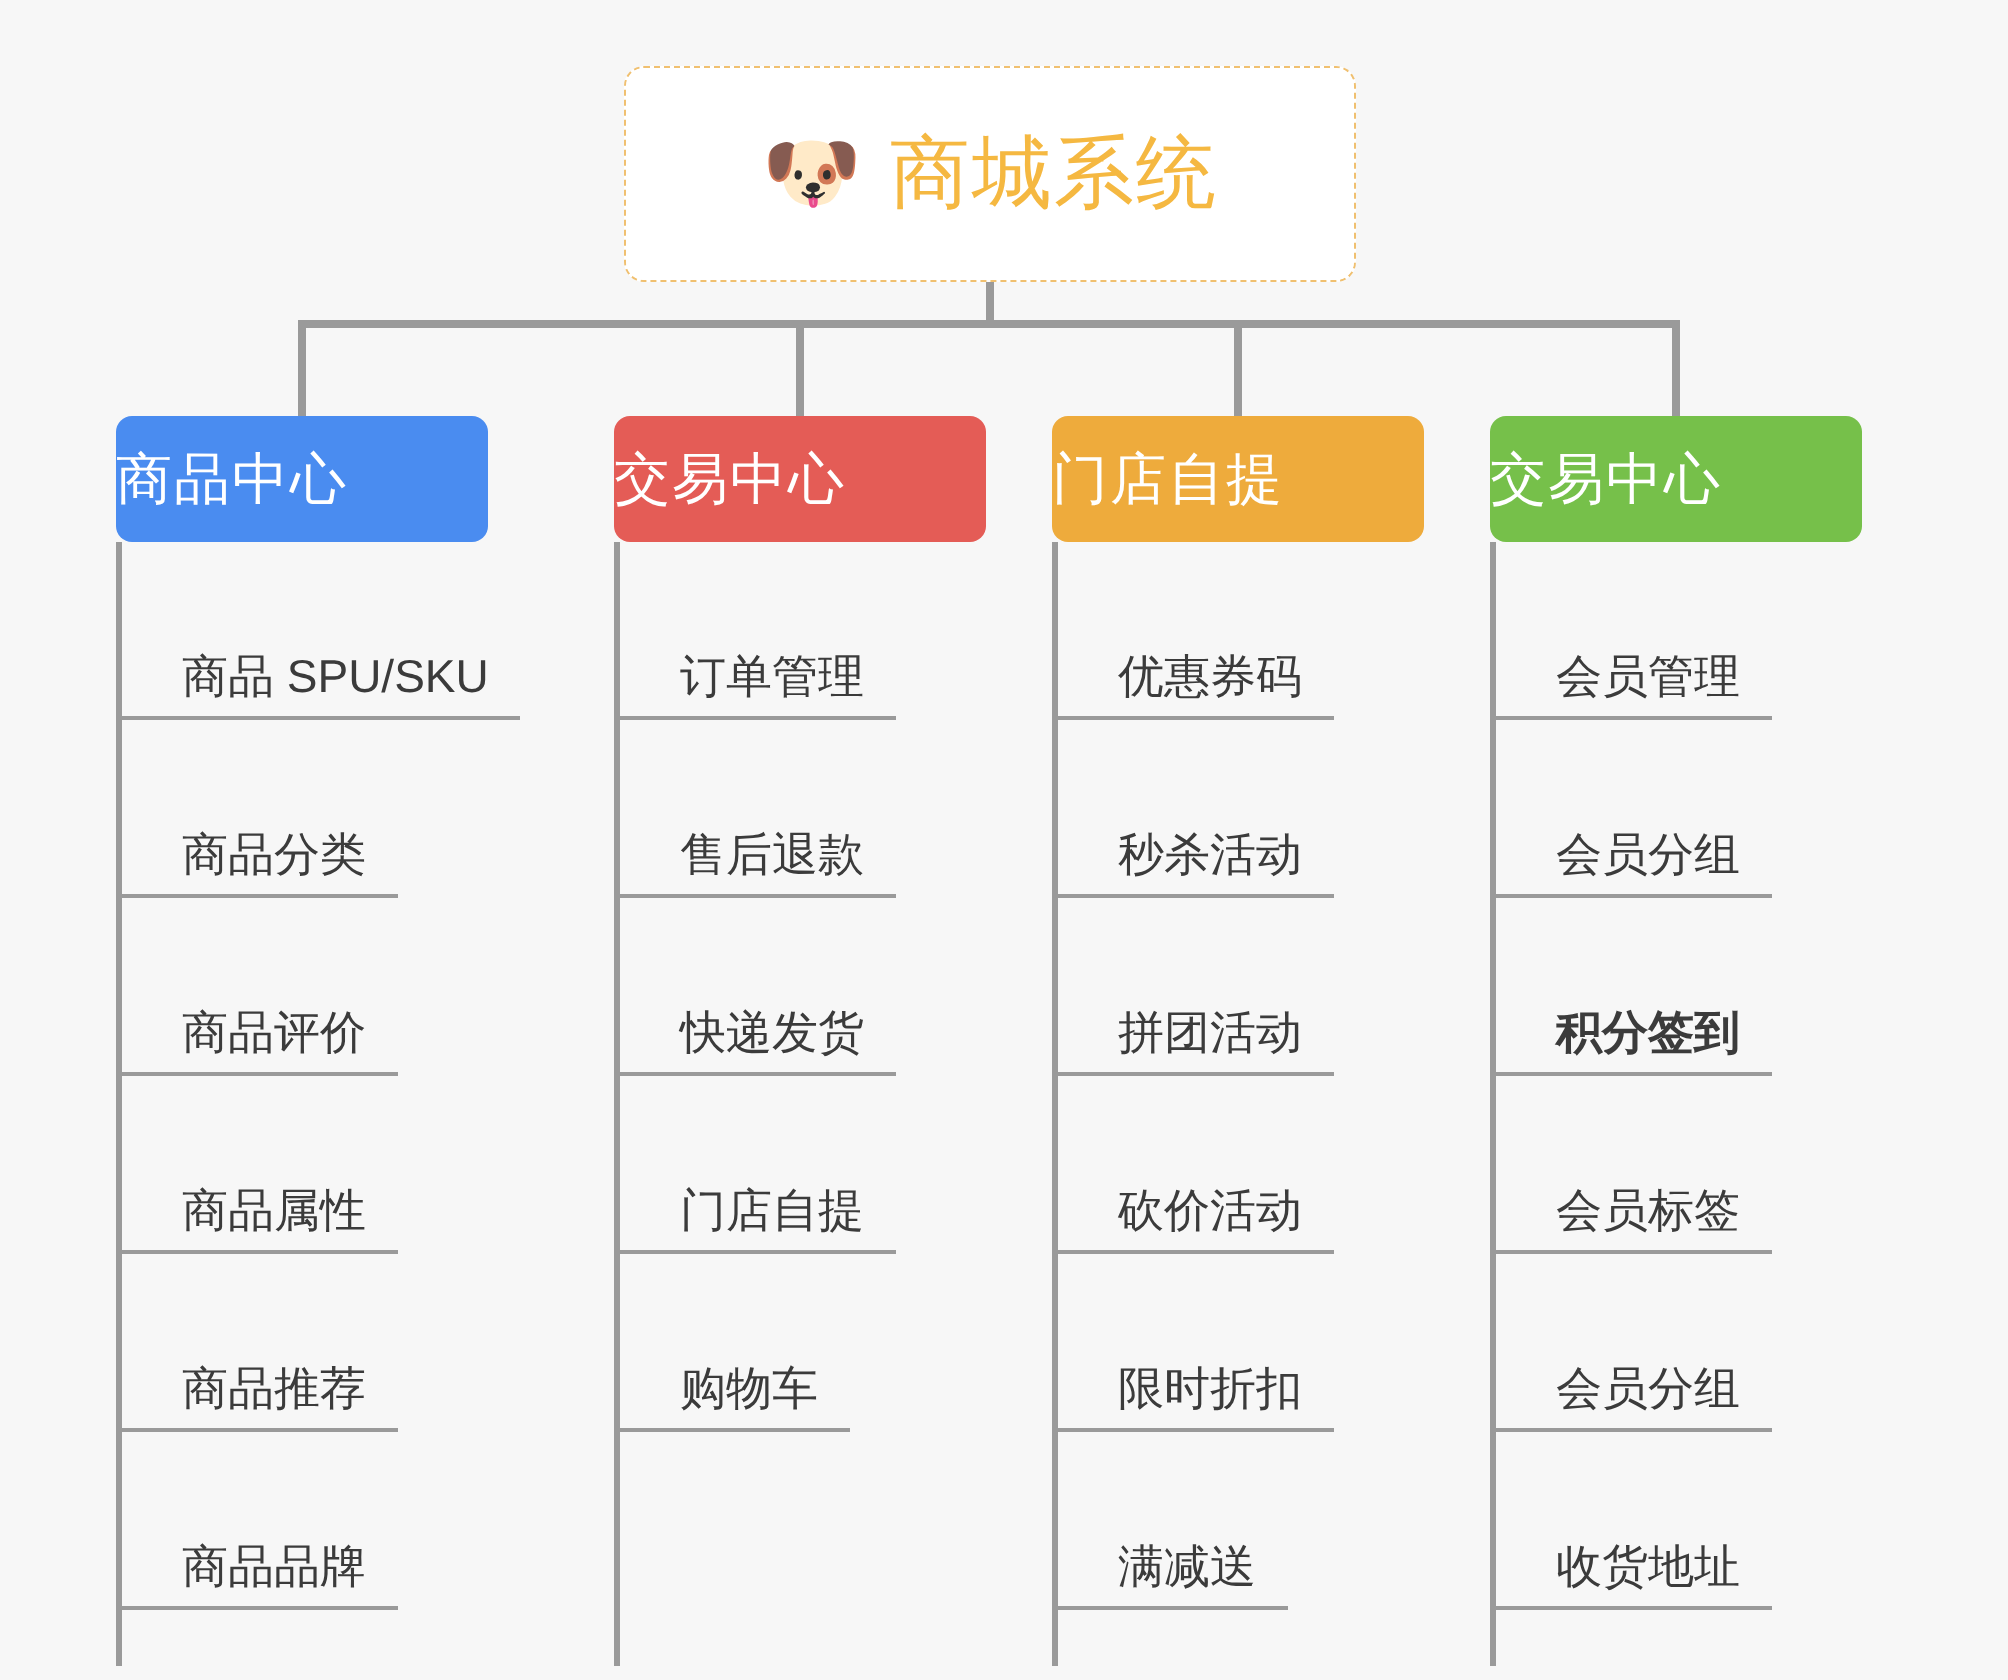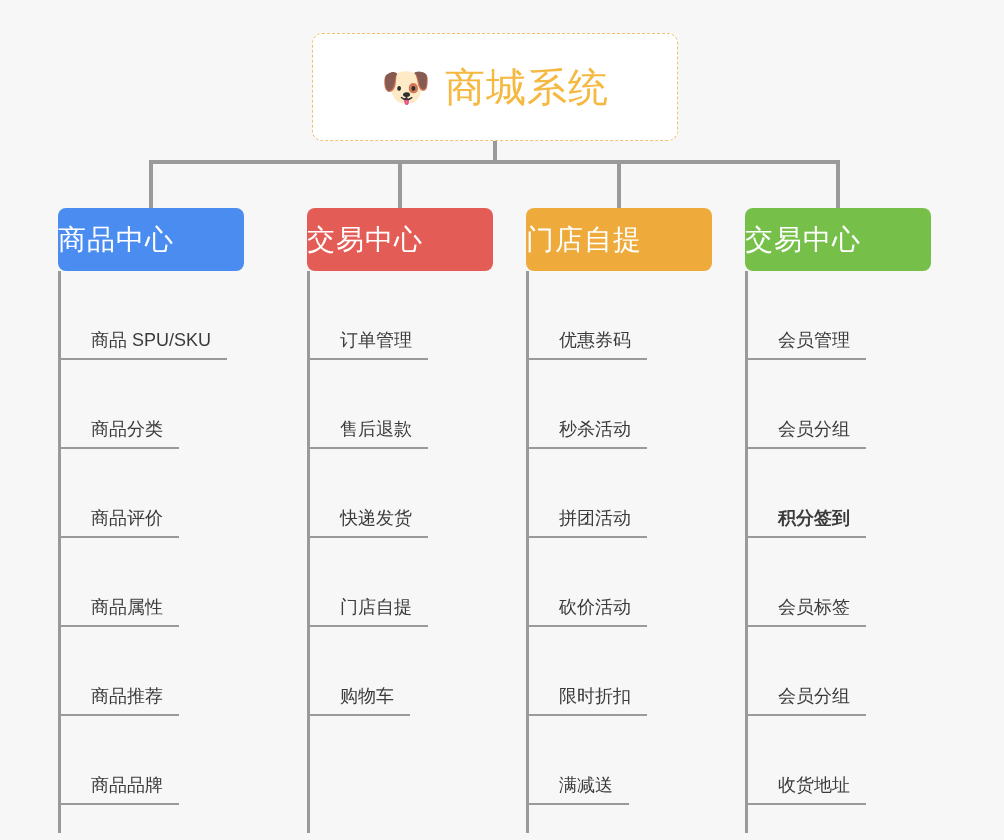--- a/index.html
+++ b/index.html
@@ -96,21 +96,21 @@
     padding-left: 0;
   }
   .leaf-inner {
     display: inline-block;
     margin-left: 3px;
     padding: 0 16px 7px 30px;
     border-bottom: 2px solid #9a9a9a;
     white-space: nowrap;
   }
   .leaf-label {
-    font-size: 18px;
+    font-size: 23px;
     color: #3b3b3b;
     line-height: 1.1;
     white-space: nowrap;
   }
 </style>
 </head>
 <body style="background: rgb(247, 247, 247);">
 
 <div id="mindmap" style="background: rgb(247, 247, 247);">
 

